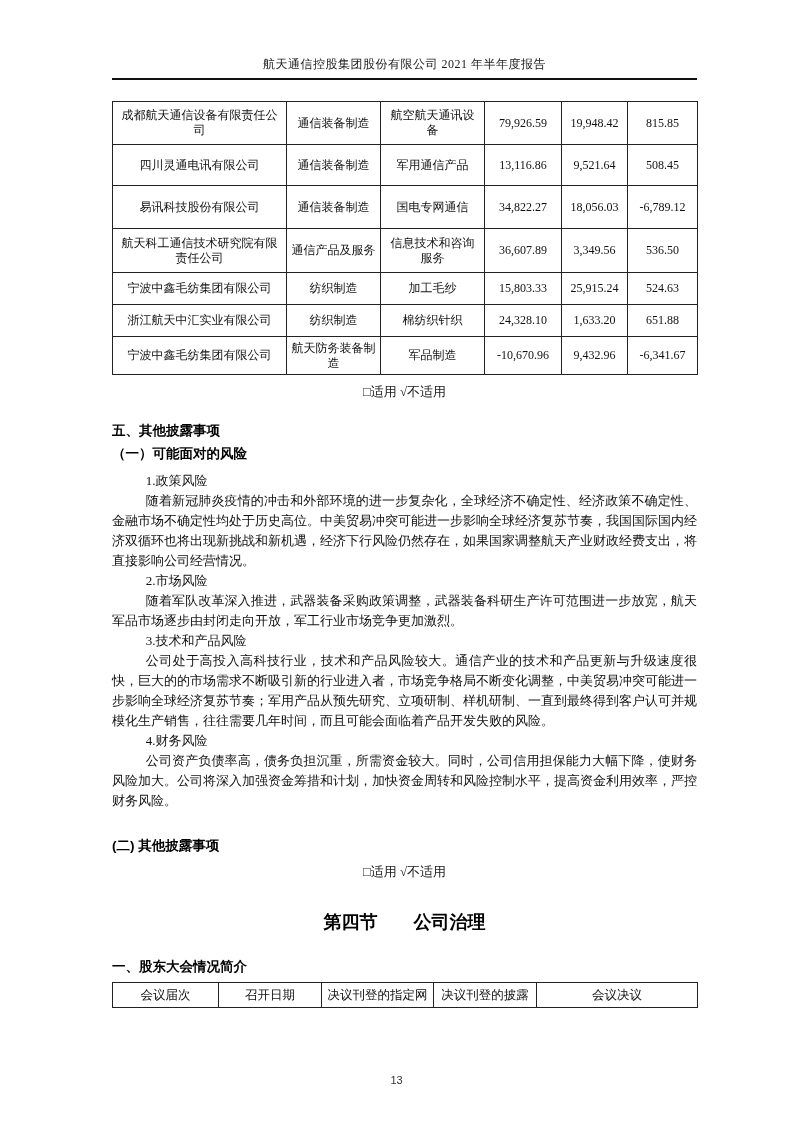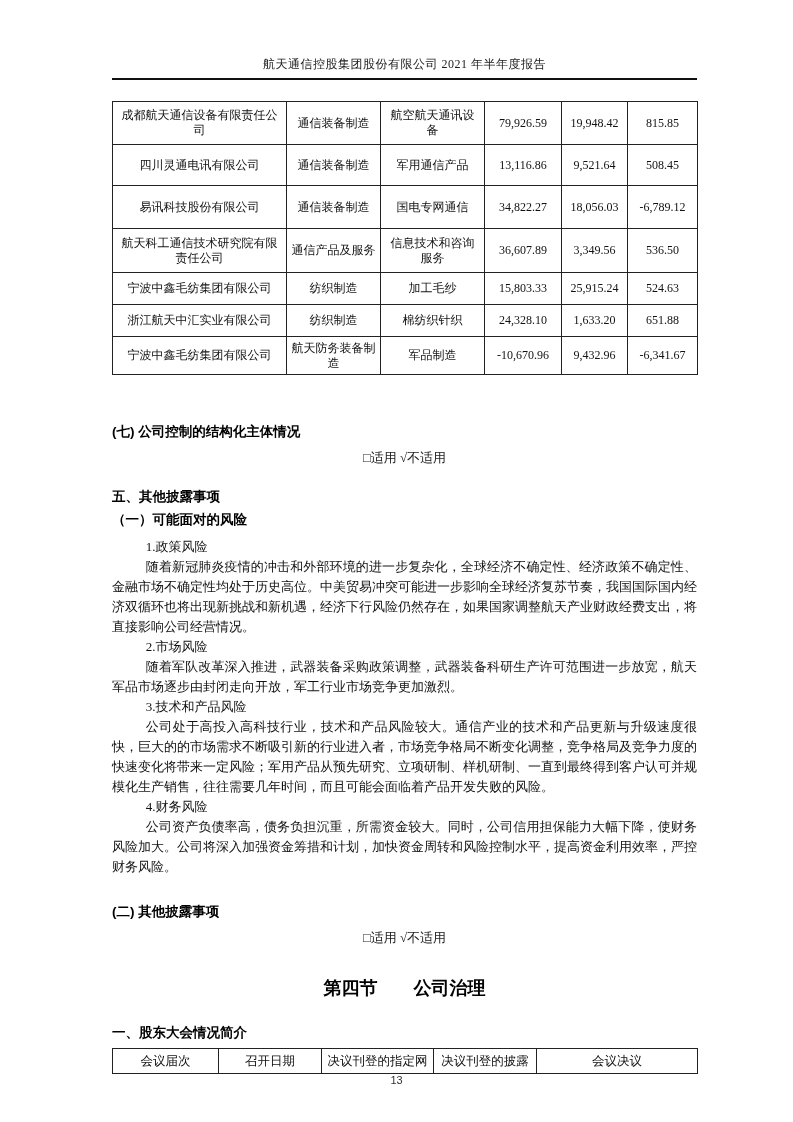--- a/index.html
+++ b/index.html
@@ -179,38 +179,37 @@
         <td class="c-name">宁波中鑫毛纺集团有限公司</td>
         <td>航天防务装备制造</td>
         <td>军品制造</td>
         <td>-10,670.96</td>
         <td>9,432.96</td>
         <td>-6,341.67</td>
       </tr>
     </tbody>
   </table>
 
-  <div class="h-bold sec7">(七) 公司控制的结构化主体情况</div>
   <div class="applicability">□适用 √不适用</div>
 
   <div class="h-bold sec5">五、其他披露事项</div>
   <div class="h-bold sec5-1">（一）可能面对的风险</div>
 
   <div class="risks">
     <div>
       <div class="risk-title">1.政策风险</div>
       <p class="risk-body">随着新冠肺炎疫情的冲击和外部环境的进一步复杂化，全球经济不确定性、经济政策不确定性、金融市场不确定性均处于历史高位。中美贸易冲突可能进一步影响全球经济复苏节奏，我国国际国内经济双循环也将出现新挑战和新机遇，经济下行风险仍然存在，如果国家调整航天产业财政经费支出，将直接影响公司经营情况。</p>
     </div>
     <div>
       <div class="risk-title">2.市场风险</div>
       <p class="risk-body">随着军队改革深入推进，武器装备采购政策调整，武器装备科研生产许可范围进一步放宽，航天军品市场逐步由封闭走向开放，军工行业市场竞争更加激烈。</p>
     </div>
     <div>
       <div class="risk-title">3.技术和产品风险</div>
-      <p class="risk-body">公司处于高投入高科技行业，技术和产品风险较大。通信产业的技术和产品更新与升级速度很快，巨大的的市场需求不断吸引新的行业进入者，市场竞争格局不断变化调整，竞争格局及竞争力度的快速变化将带来一定风险；军用产品从预先研究、立项研制、样机研制、一直到最终得到客户认可并规模化生产销售，往往需要几年时间，而且可能会面临着产品开发失败的风险。</p>
+      <p class="risk-body">公司处于高投入高科技行业，技术和产品风险较大。通信产业的技术和产品更新与升级速度很快，巨大的的市场需求不断吸引新的行业进入者，市场竞争格局不断变化调整，中美贸易冲突可能进一步影响全球经济复苏节奏；军用产品从预先研究、立项研制、样机研制、一直到最终得到客户认可并规模化生产销售，往往需要几年时间，而且可能会面临着产品开发失败的风险。</p>
     </div>
     <div>
       <div class="risk-title">4.财务风险</div>
       <p class="risk-body">公司资产负债率高，债务负担沉重，所需资金较大。同时，公司信用担保能力大幅下降，使财务风险加大。公司将深入加强资金筹措和计划，加快资金周转和风险控制水平，提高资金利用效率，严控财务风险。</p>
     </div>
   </div>
 
   <div class="h-bold sec5-2">(二) 其他披露事项</div>
   <div class="applicability">□适用 √不适用</div>
 

